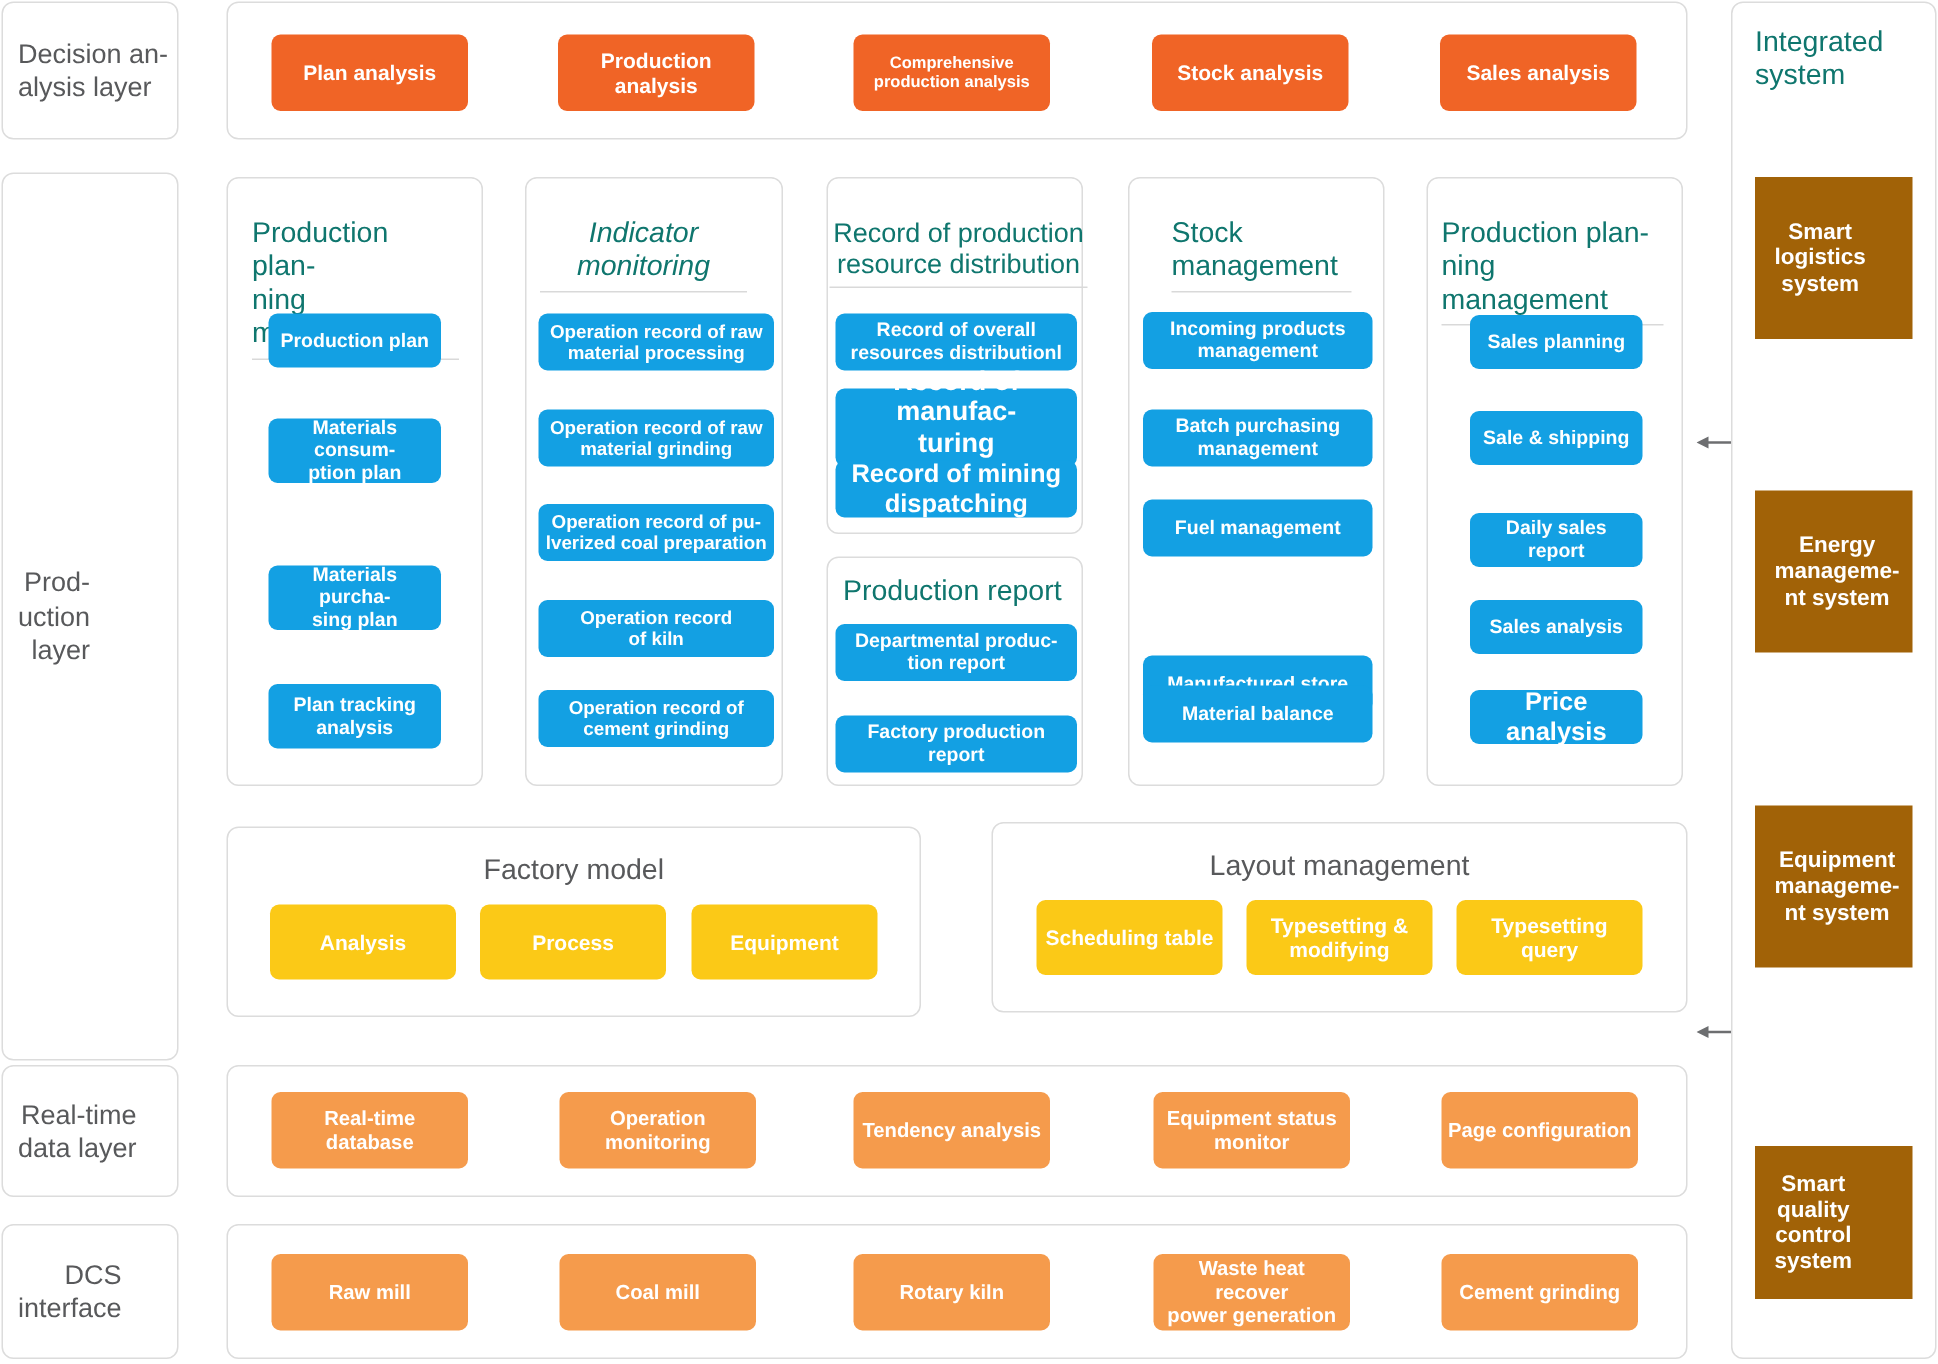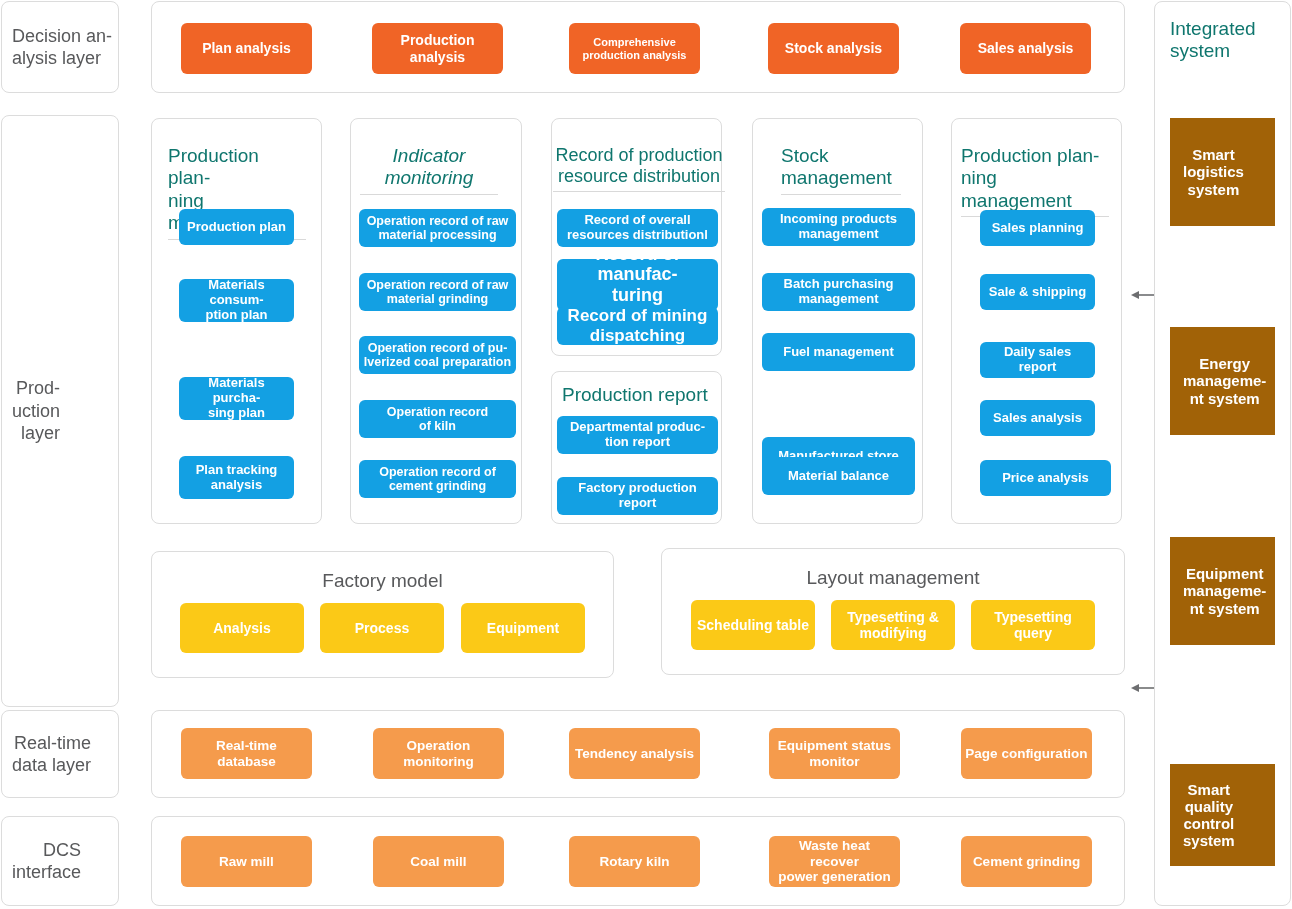--- a/index.html
+++ b/index.html
@@ -164,21 +164,21 @@
     <div class="chip blue" style="left:9px;top:338px;width:153px;height:38px;font-size:13px;">Material balance</div>
   </div>
 
   <div class="panel" style="left:951px;top:118px;width:171px;height:406px;">
     <div class="col-title underlined" style="left:9px;top:26px;width:148px;">Production plan-
 ning management</div>
     <div class="chip blue" style="left:28px;top:91px;width:115px;height:36px;font-size:13px;">Sales planning</div>
     <div class="chip blue" style="left:28px;top:155px;width:115px;height:36px;font-size:13px;">Sale &amp; shipping</div>
     <div class="chip blue" style="left:28px;top:223px;width:115px;height:36px;font-size:13px;">Daily sales report</div>
     <div class="chip blue" style="left:28px;top:281px;width:115px;height:36px;font-size:13px;">Sales analysis</div>
-    <div class="chip blue" style="left:28px;top:341px;width:131px;height:36px;font-size:13px;">Price analysis</div>
+    <div class="chip blue" style="left:28px;top:341px;width:115px;height:36px;font-size:17px;">Price analysis</div>
   </div>
 
   <div class="panel" style="left:151px;top:551px;width:463px;height:127px;">
     <div class="sect-title" style="left:0;top:18px;">Factory model</div>
     <div class="chip yellow" style="left:28px;top:51px;width:124px;height:50px;font-size:14px;">Analysis</div>
     <div class="chip yellow" style="left:168px;top:51px;width:124px;height:50px;font-size:14px;">Process</div>
     <div class="chip yellow" style="left:309px;top:51px;width:124px;height:50px;font-size:14px;">Equipment</div>
   </div>
 
   <div class="panel" style="left:661px;top:548px;width:464px;height:127px;">

